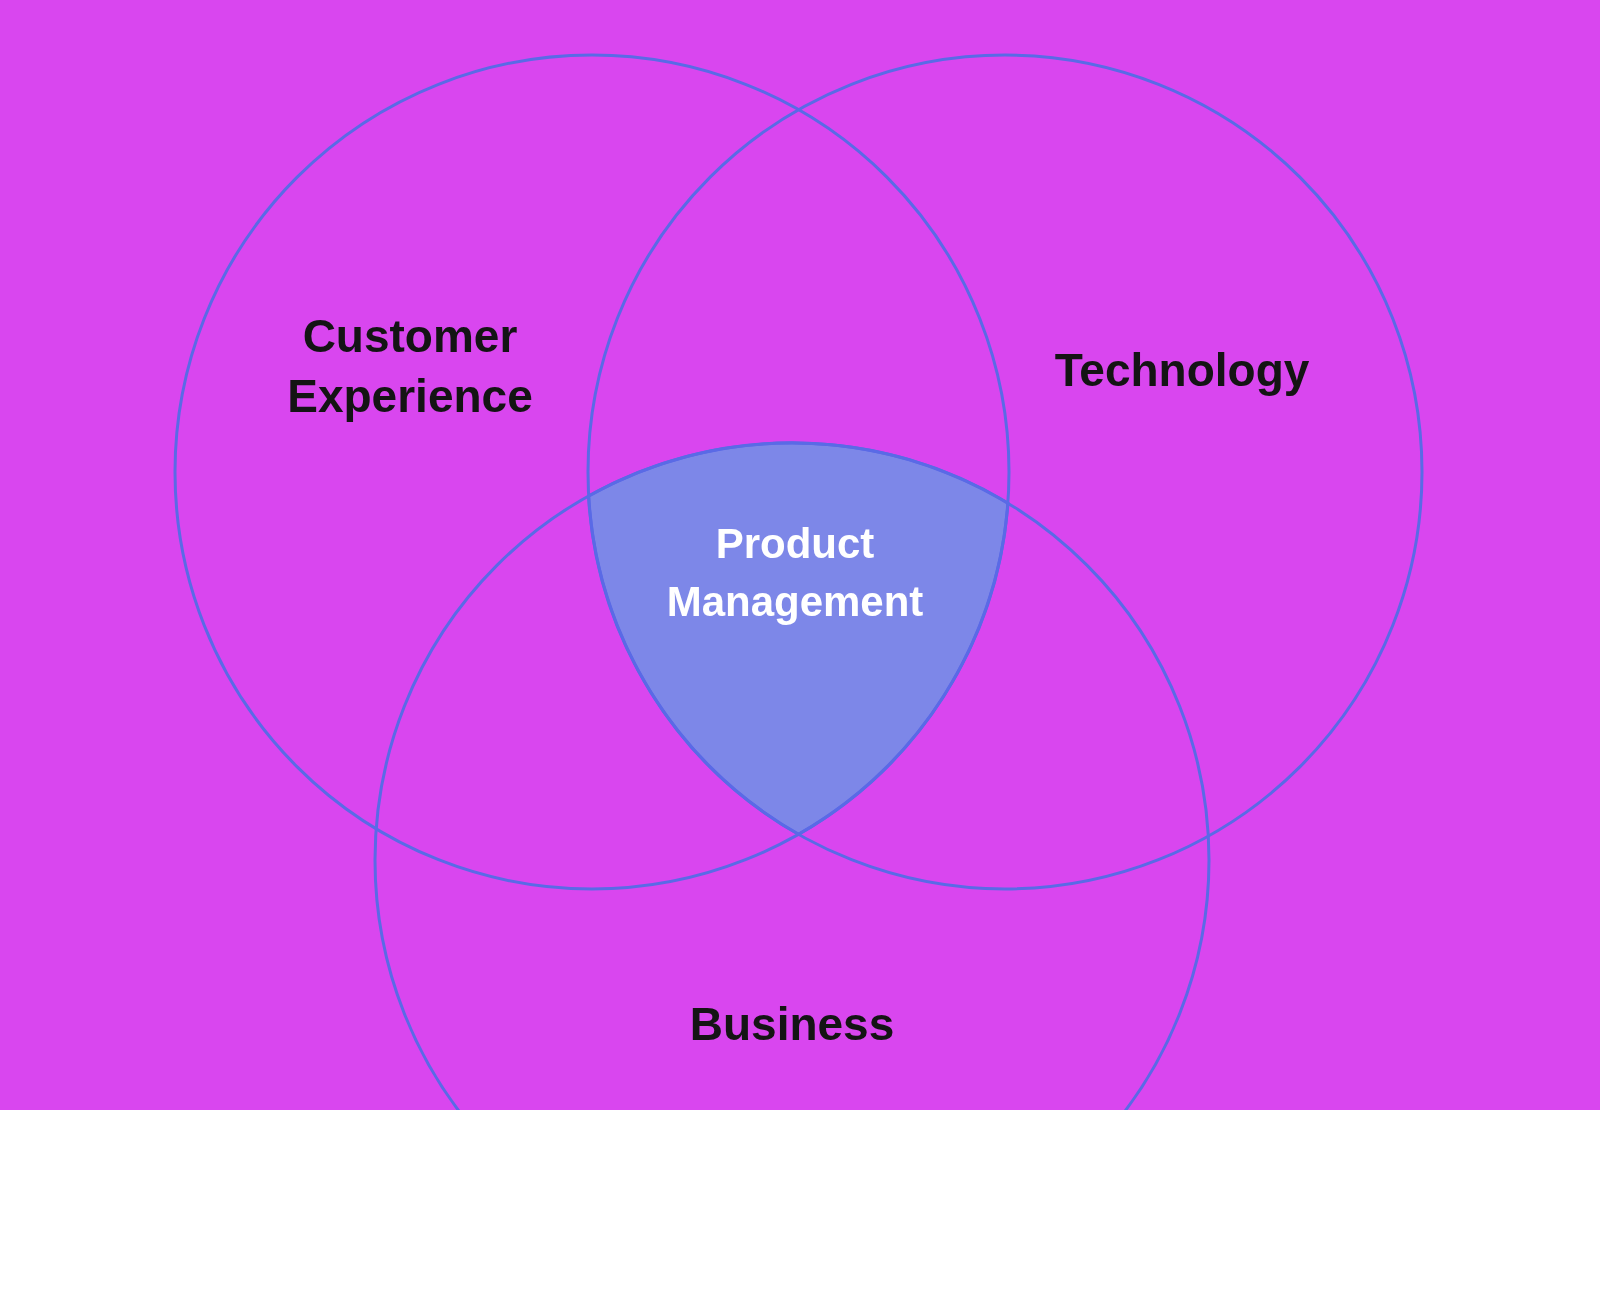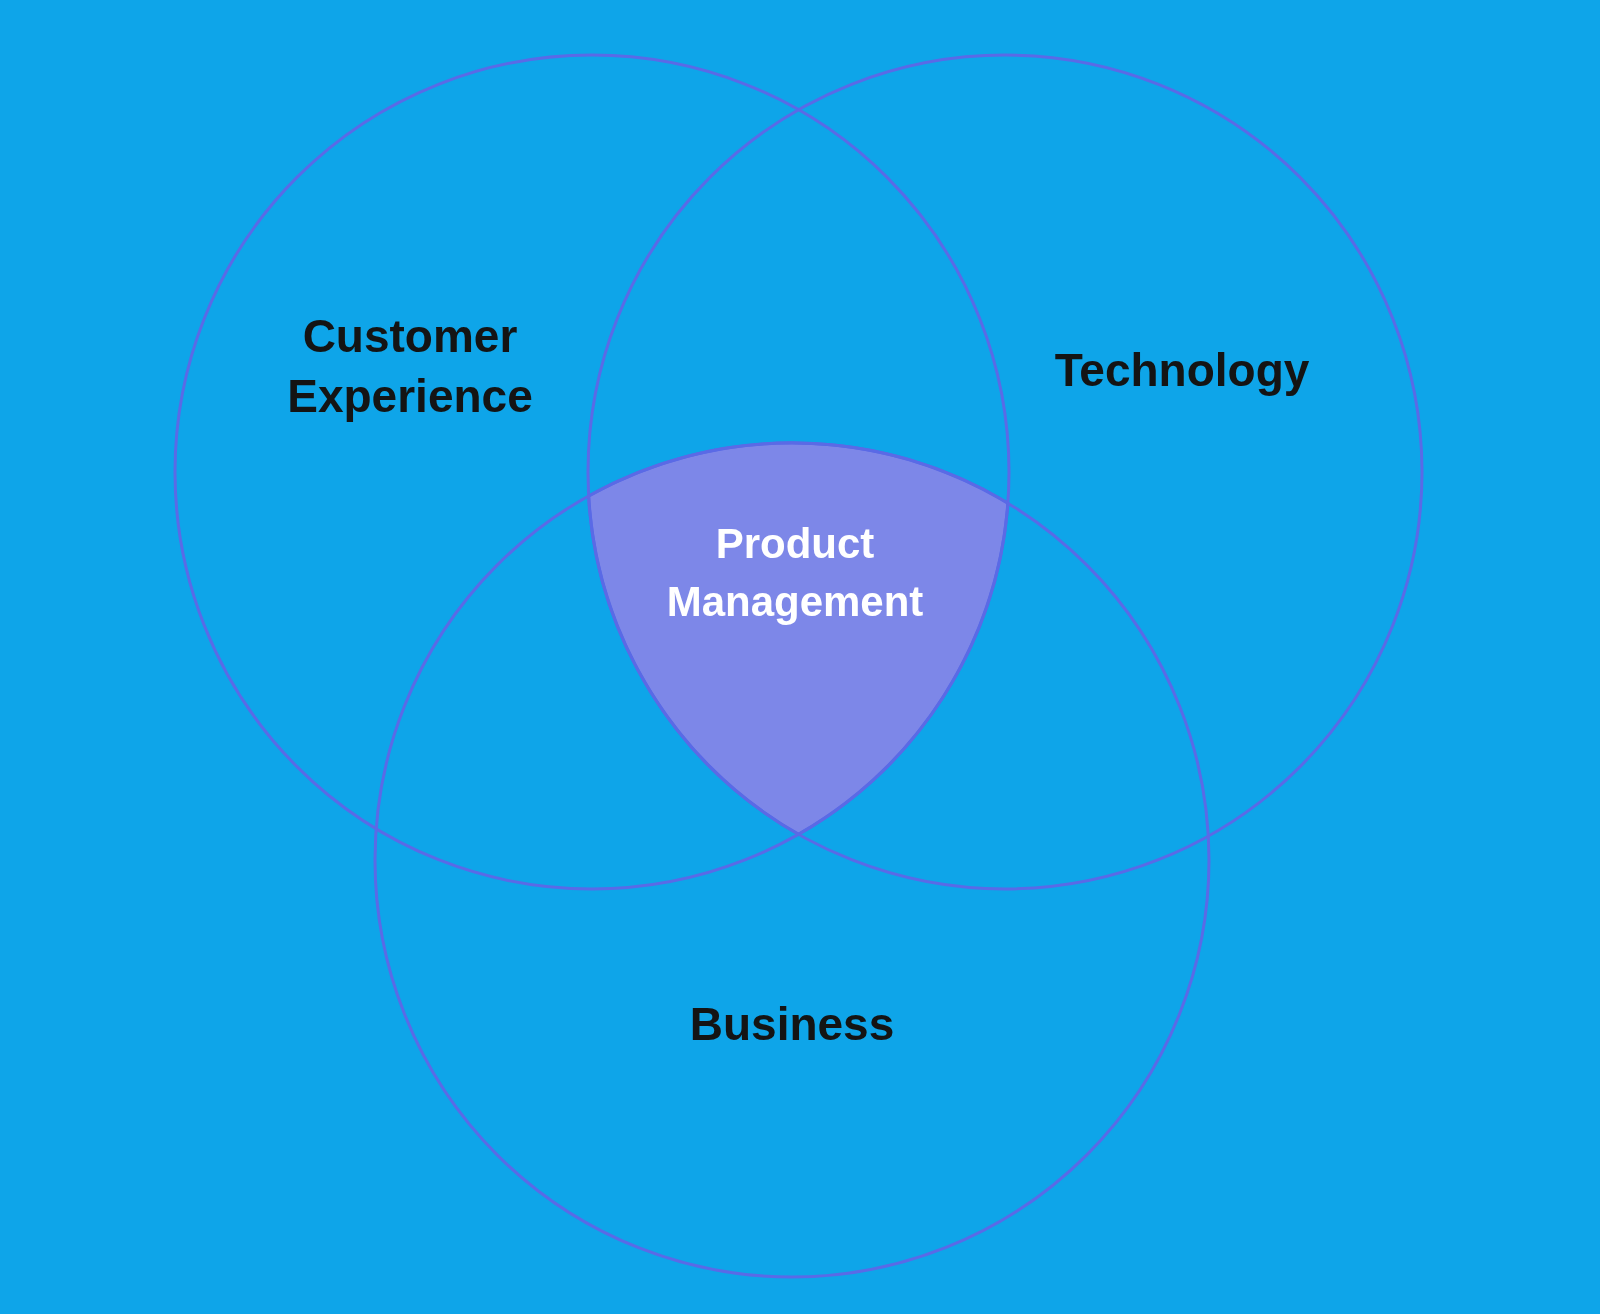--- a/index.html
+++ b/index.html
@@ -2,23 +2,23 @@
 <html><head>
 <meta charset="utf-8">
 <style>
   html, body {
     margin: 0;
     padding: 0;
     background: #ffffff;
   }
   .stage {
     width: 1600px;
-    height: 1314px;
+    height: 1110px;
     position: relative;
-    background: #0ea5e9;
+    background: #d946ef;
     overflow: hidden;
   }
   svg {
     display: block;
   }
   .circle-label {
     font-family: "Liberation Sans", sans-serif;
     font-weight: 700;
     font-size: 46px;
   }

